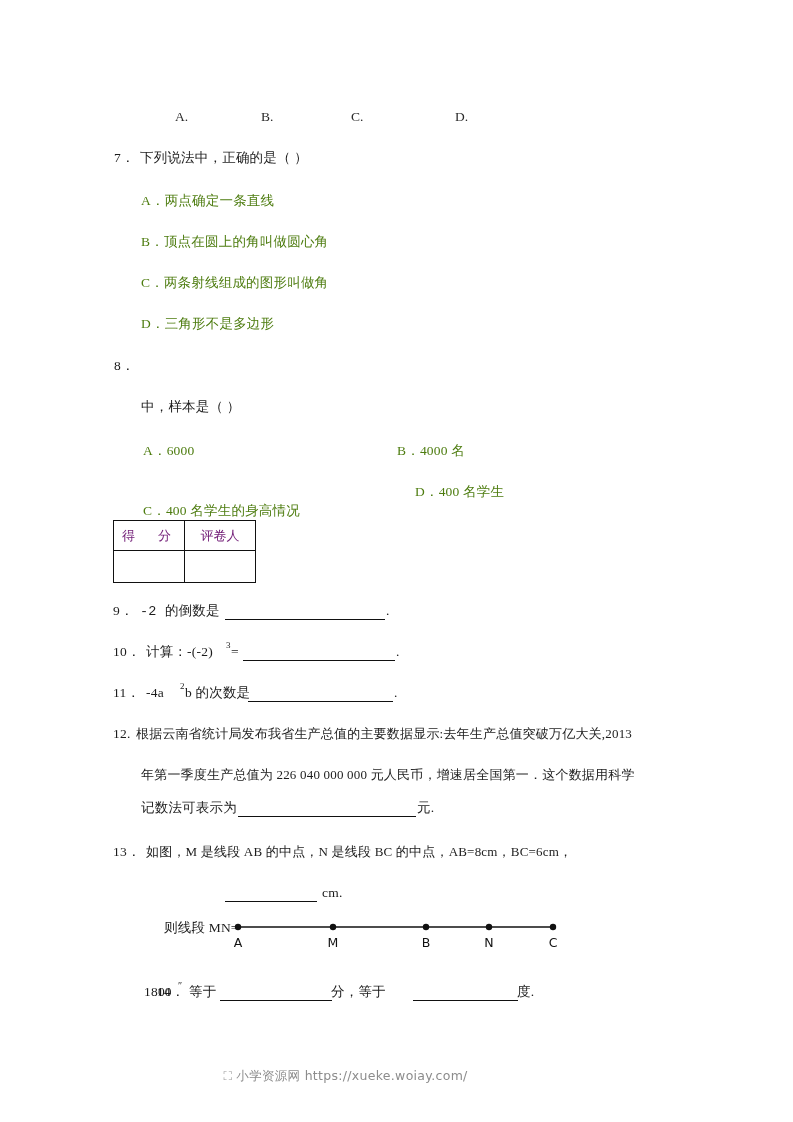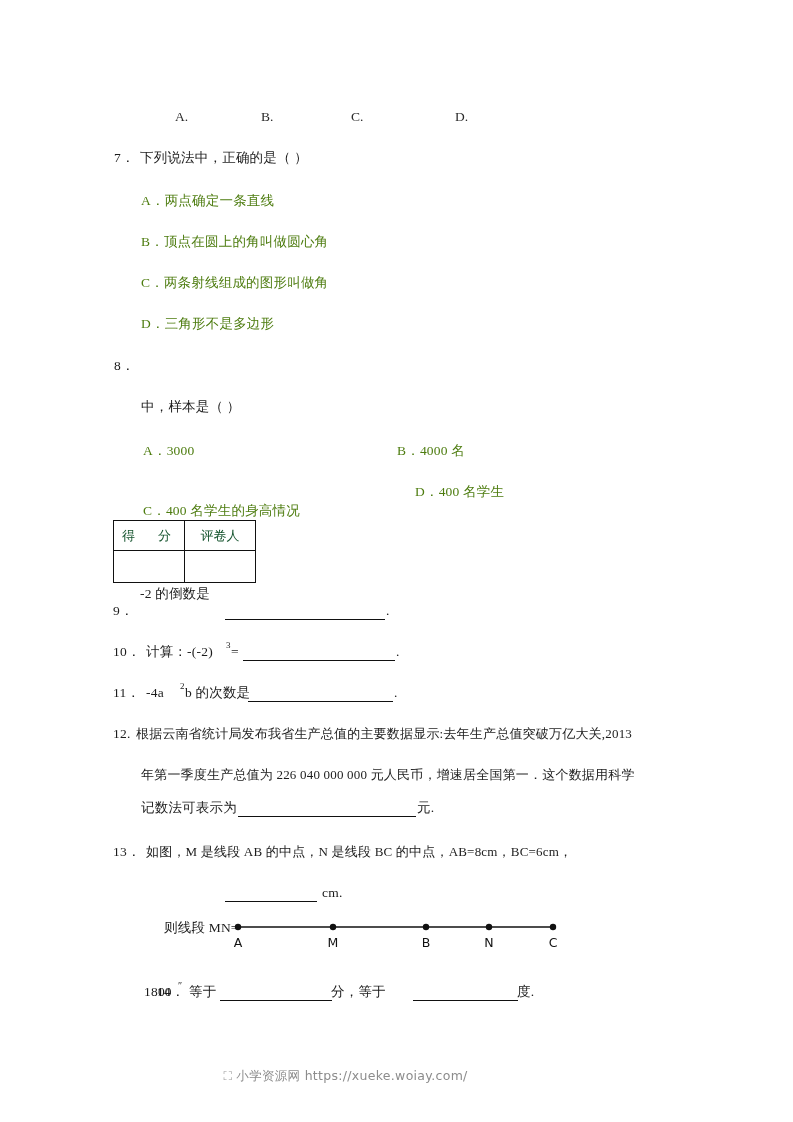--- a/index.html
+++ b/index.html
@@ -57,21 +57,21 @@
     position: absolute;
     border-collapse: collapse;
     table-layout: fixed;
   }
   .score-table td {
     border: 1.1px solid #111;
     text-align: center;
     vertical-align: middle;
     font-size: 13px;
     padding: 0;
-    color: #14532d;
+    color: #701a75;
   }
   .score-table td.hdr { height: 29px; }
   .score-table td.empty { height: 31px; }
   .sp { letter-spacing: 5px; }
 
   
   .section-head {
     font-size: 13.5px;
     letter-spacing: 0.2px;
     color: #1c1c1c;
@@ -118,41 +118,41 @@
   <div class="abs qtext" style="left:140px; top:151px;">下列说法中，正确的是（      ）</div>
 
   <div class="abs opt" style="left:141px; top:194px;">A．两点确定一条直线</div>
   <div class="abs opt" style="left:141px; top:235px;">B．顶点在圆上的角叫做圆心角</div>
   <div class="abs opt" style="left:141px; top:276px;">C．两条射线组成的图形叫做角</div>
   <div class="abs opt" style="left:141px; top:317px;">D．三角形不是多边形</div>
 
   <div class="abs qtext" style="left:114px; top:359px;">8．</div>
   <div class="abs qtext" style="left:141px; top:400px;">中，样本是（      ）</div>
 
-  <div class="abs opt" style="left:143px; top:444px;">A．3000</div>
+  <div class="abs opt" style="left:143px; top:444px;">A．6000</div>
   <div class="abs opt" style="left:397px; top:444px;">B．4000 名</div>
   <div class="abs opt" style="left:143px; top:504px;">C．400 名学生的身高情况</div>
   <div class="abs opt" style="left:415px; top:485px;">D．400 名学生</div>
 
   <table class="score-table" style="left:113px; top:520px; width:140px;">
     <tbody>
         <tr>
       <td class="hdr" style="width:70px;"><span class="sp">得　分</span></td>
       <td class="hdr" style="width:70px;"><span>评卷人</span></td>
     </tr>
     <tr>
       <td class="empty"></td>
       <td class="empty"></td>
     </tr>
   </tbody>
     </table>
 
 
   <div class="abs qtext" style="left:113px; top:604px;">9．</div>
-  <div class="abs qtext" style="left:140px; top:587px;">-2 的倒数是</div>
+  <div class="abs qtext" style="left:140px; top:605px;font-family:Liberation Mono, monospace;">-2 的倒数是</div>
   <span class="abs blank" style="left:224px; top:604px; width:160px;"></span>
   <div class="abs qtext" style="left:386px; top:604px;">.</div>
 
   <div class="abs qtext" style="left:113px; top:645px;">10．</div>
   <div class="abs qtext" style="left:146px; top:645px;">计算：-(-2)</div>
   <div class="abs qtext" style="left:226px; top:641px; font-size:9px;">3</div>
   <div class="abs qtext" style="left:231px; top:645px;">=</div>
   <span class="abs blank" style="left:242px; top:645px; width:152px;"></span>
   <div class="abs qtext" style="left:396px; top:645px;">.</div>
 

